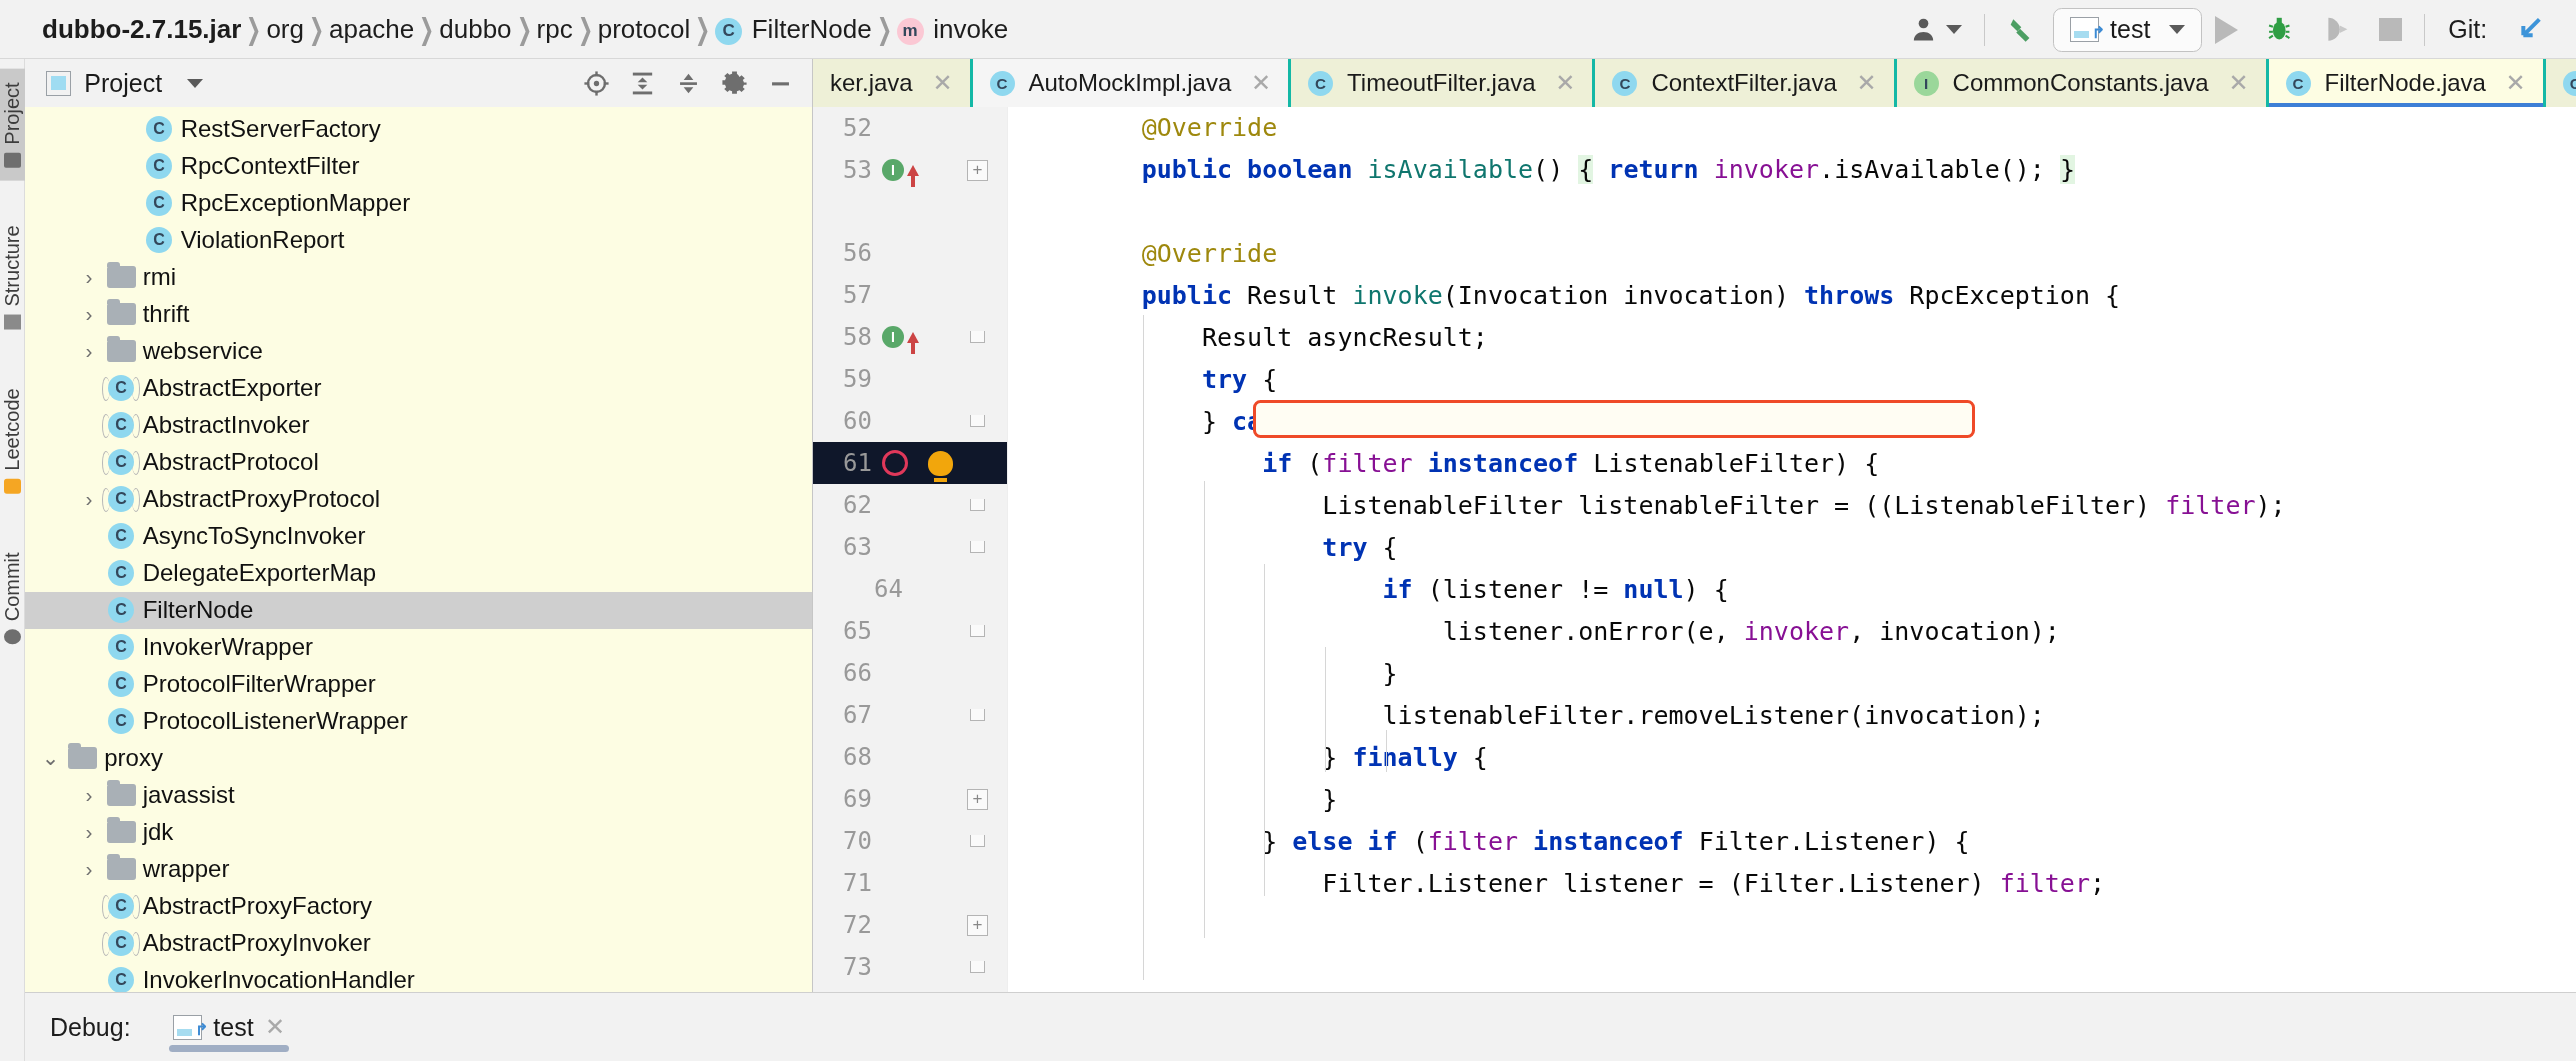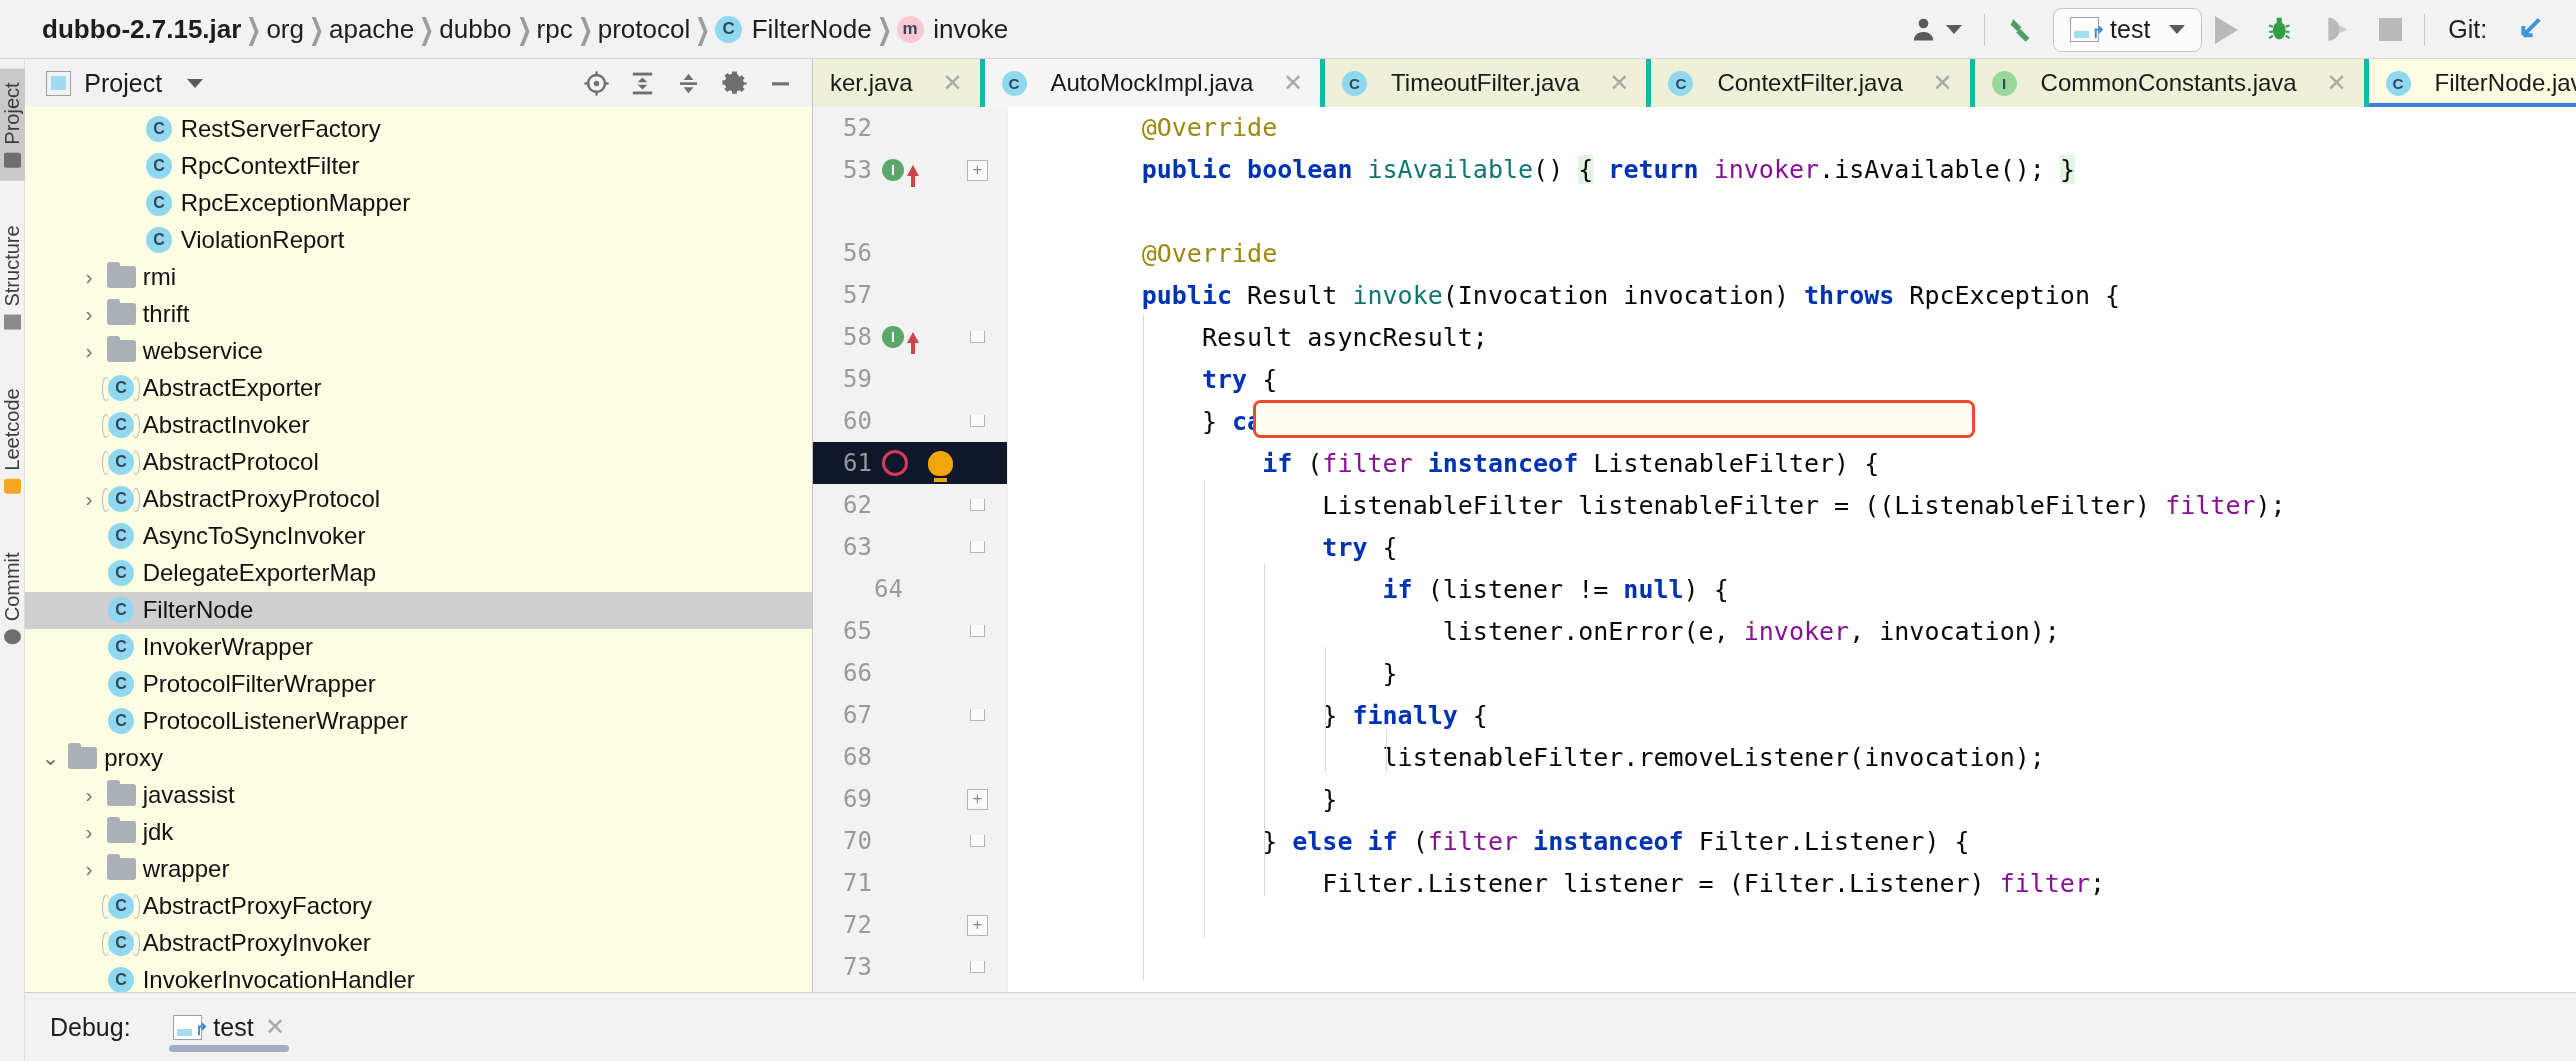--- a/index.html
+++ b/index.html
@@ -13,21 +13,21 @@
 
   
   #topbar {
     height:59px; width:100%;
     background:#f2f2f2;
     display:flex; align-items:center;
     border-bottom:1px solid #d8d8d8;
     position:relative;
   }
   #breadcrumb { display:flex; align-items:center; padding-left:42px; gap:0px; }
-  .crumb { display:flex; align-items:center; font-size:26px; color:#1d1d1d; white-space:nowrap; }
+  .crumb { display:flex; align-items:flex-end; font-size:26px; color:#1d1d1d; white-space:nowrap; }
   .crumb.bold { font-weight:bold; }
   .crumb-sep {
     width:25px; text-align:center; color:#9b9b9b; font-size:29px;
     transform:scaleX(.62); display:inline-block;
   }
   .crumb-icon {
     width:27px; height:27px; border-radius:50%;
     display:inline-flex; align-items:center; justify-content:center;
     font-size:17px; font-weight:bold; margin-right:9.5px; color:#33475b;
   }
@@ -106,23 +106,23 @@
   .cbadge.abs:before { left:-5.7px; border-right:none; }
   .cbadge.abs:after { right:-5.7px; border-left:none; }
   .folder { width:29px;height:22px;background:#a9b0b6;border-radius:2.9px;position:relative; }
   .folder:before { content:'';position:absolute;left:0;top:-4.8px;width:13.3px;height:5.7px;background:#a9b0b6;border-radius:2.9px 2.9px 0 0; }
   .tlabel { color:#111; }
 
   
   #editor-col { flex:1; display:flex; flex-direction:column; min-width:0; }
   #tabs { height:48px; display:flex; align-items:stretch; background:#f2f2f2; overflow:hidden; }
   .tab {
-    display:flex; align-items:center; gap:24px; padding:16px 17px;
+    display:flex; align-items:center; gap:14px; padding:16px 17px;
     background:#eef0d7; font-size:24px; white-space:nowrap; position:relative;
-    border-right:5px solid #14b8a6;
+    border-right:3px solid #14b8a6;
   }
   .tab.dirty { background:#f5f5f5; }
   .tab.active { background:#fdfde3; }
   .tab.active:after {
     content:''; position:absolute; left:0; right:0; bottom:0; height:3.8px; background:#3d7fd6;
   }
   .tab .tclose { color:#a9a9a9; font-size:24px; margin-left:5.7px; }
   .tab .cbadge { width:25px;height:25px;font-size:15.2px; }
 
   #code-area { flex:1; display:flex; background:#ffffff; position:relative; overflow:hidden; }
@@ -718,24 +718,24 @@
           <div class="cline" style="height: 42px;">
             <span class="ctext">                        <span class="kw">if </span><span class="pln">(listener != </span><span class="kw">null</span><span class="pln">) {</span></span>
           </div>
           <div class="cline" style="height: 42px;">
             <span class="ctext">                            <span class="pln">listener.onError(e, </span><span class="fld">invoker</span><span class="pln">, invocation);</span></span>
           </div>
           <div class="cline" style="height: 42px;">
             <span class="ctext">                        <span class="pln">}</span></span>
           </div>
           <div class="cline" style="height: 42px;">
+            <span class="ctext">                        <span class="pln">listenableFilter.removeListener(invocation);</span></span>
+          </div>
+          <div class="cline" style="height: 42px;">
             <span class="ctext">                    <span class="pln">} </span><span class="kw">finally </span><span class="pln">{</span></span>
-          </div>
-          <div class="cline" style="height: 42px;">
-            <span class="ctext">                        <span class="pln">listenableFilter.removeListener(invocation);</span></span>
           </div>
           <div class="cline" style="height: 42px;">
             <span class="ctext">                    <span class="pln">}</span></span>
           </div>
           <div class="cline" style="height: 42px;">
             <span class="ctext">                <span class="pln">} </span><span class="kw">else </span><span class="kw">if </span><span class="pln">(</span><span class="fld">filter </span><span class="kw">instanceof </span><span class="pln">Filter.Listener) {</span></span>
           </div>
           <div class="cline" style="height: 42px;">
             <span class="ctext">                    <span class="pln">Filter.Listener listener = (Filter.Listener) </span><span class="fld">filter</span><span class="pln">;</span></span>
           </div>

